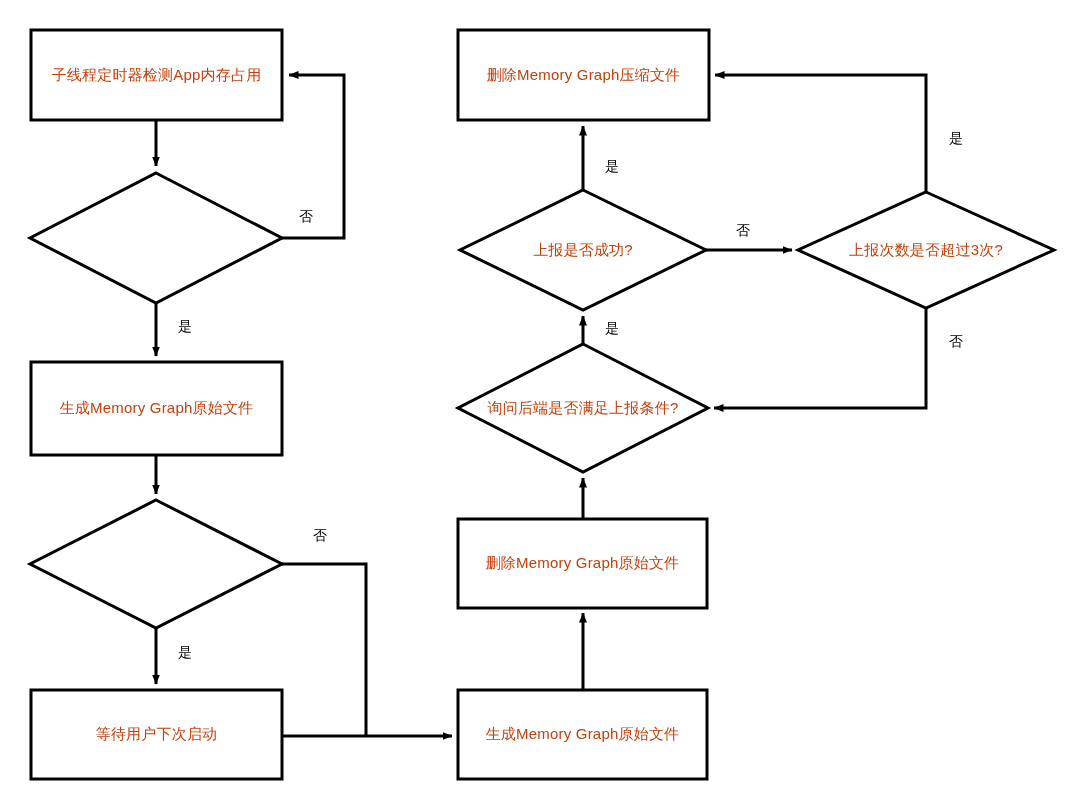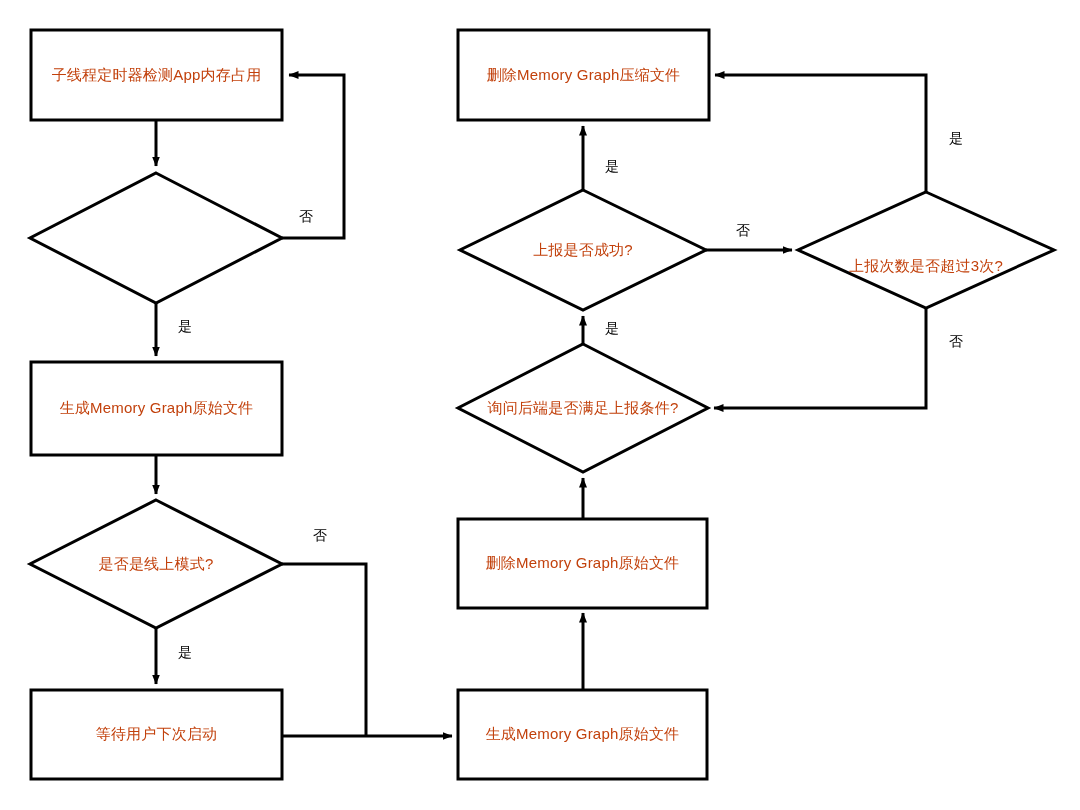--- a/index.html
+++ b/index.html
@@ -114,33 +114,32 @@
 
       <path d="M926,308 L926,408 L714,408" marker-end="url(#arrow)"></path>
     </g>
   </svg>
 
   <div class="node-label" style="left:31px; top:30px; width:251px; height:90px;">子线程定时器检测App内存占用</div>
 
 
   <div class="node-label" style="left:31px; top:362px; width:251px; height:93px;border-radius:9px;">生成Memory Graph原始文件</div>
 
-  <div class="node-label" style="left:40px; top:546px; width:232px; height:36px;">是否是线上模式?</div>
 
   <div class="node-label" style="left:31px; top:690px; width:251px; height:89px;">等待用户下次启动</div>
 
   <div class="node-label" style="left:458px; top:690px; width:249px; height:89px;">生成Memory Graph原始文件</div>
 
   <div class="node-label" style="left:462px; top:390px; width:242px; height:36px;">询问后端是否满足上报条件?</div>
 
   <div class="node-label" style="left:458px; top:519px; width:249px; height:89px;">删除Memory Graph原始文件</div>
 
   <div class="node-label" style="left:466px; top:232px; width:234px; height:36px;">上报是否成功?</div>
 
-  <div class="node-label" style="left:806px; top:248px; width:240px; height:36px;">上报次数是否超过3次?</div>
+  <div class="node-label" style="left:806px; top:232px; width:240px; height:36px;">上报次数是否超过3次?</div>
 
   <div class="node-label" style="left:458px; top:30px; width:251px; height:90px;border-radius:23px;">删除Memory Graph压缩文件</div>
 
   <div class="edge-label" style="left:286px; top:208px; width:40px;">否</div>
 
   <div class="edge-label" style="left:165px; top:318px; width:40px;">是</div>
 
   <div class="edge-label" style="left:300px; top:527px; width:40px;">否</div>
 
   <div class="edge-label" style="left:165px; top:644px; width:40px;">是</div>

